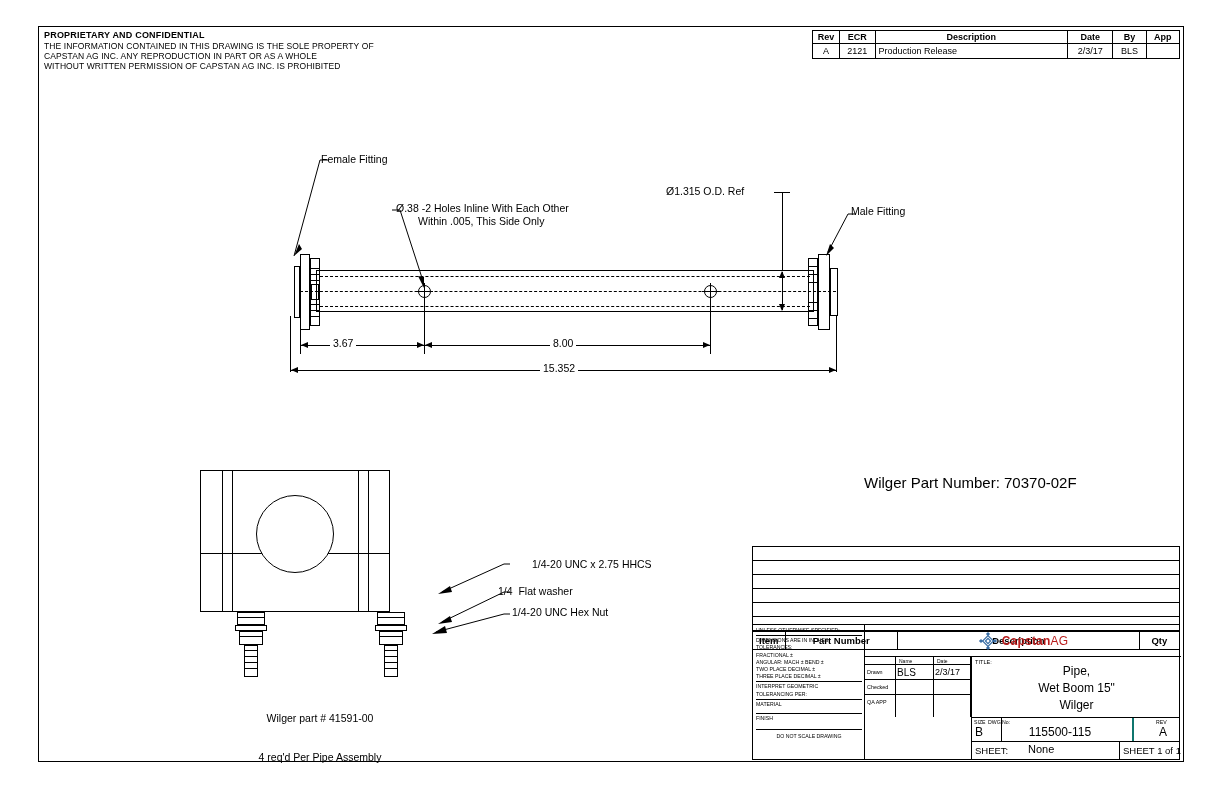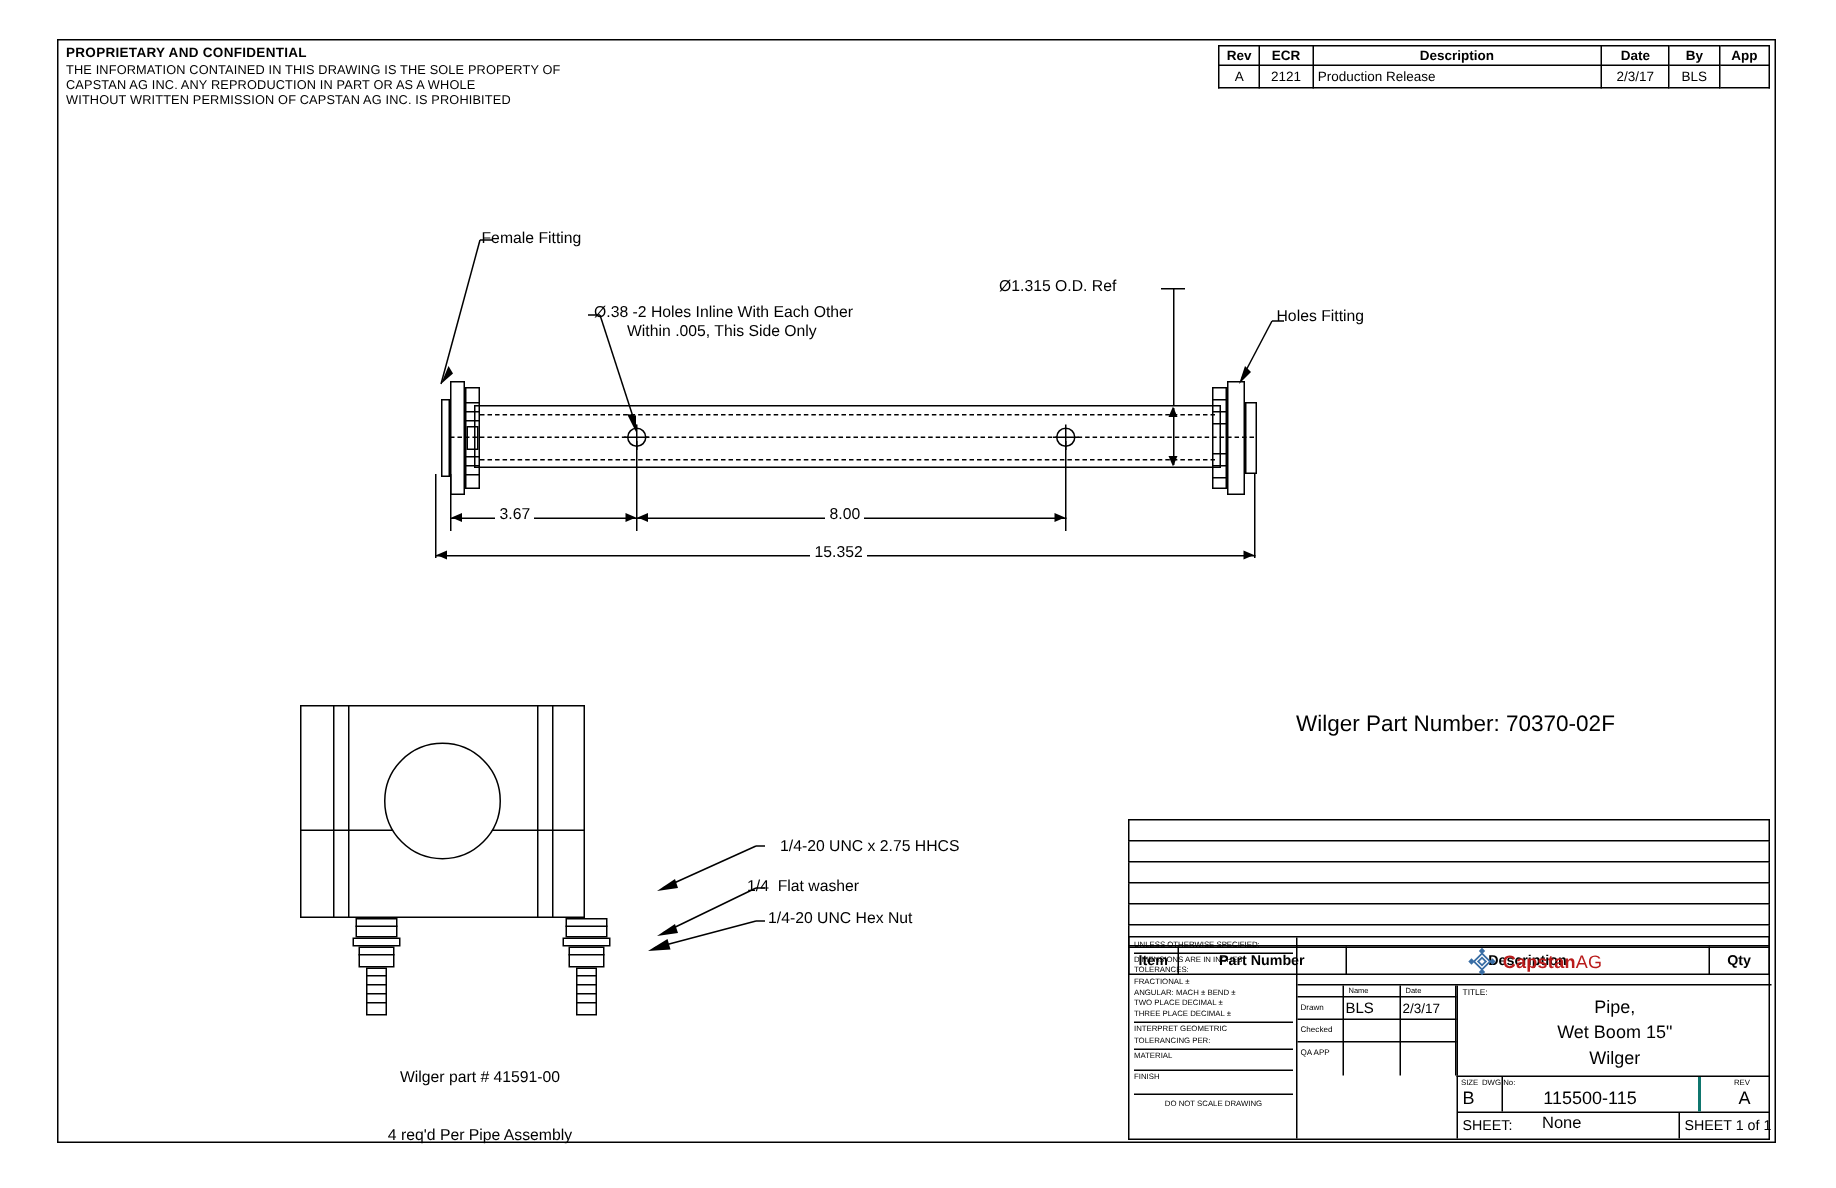--- a/index.html
+++ b/index.html
@@ -452,21 +452,21 @@
     <div class="ln vln abs" style="left:782px; top:240px; height:38px;"></div>
     <div class="arrow-u abs" style="left:779px; top:239px;"></div>
     <div class="arrow-d abs" style="left:779px; top:272px;"></div>
     <div class="ln hln abs" style="left:774px; top:160px; width:16px;"></div>
 
     <svg class="abs" style="left:816px; top:176px; width:40px; height:54px;" viewBox="0 0 40 54">
       <polyline points="32,6 12,44" fill="none" stroke="#000" stroke-width="1"></polyline>
       <polygon points="10,48 14,36 18,40" fill="#000"></polygon>
       <line x1="32" y1="6" x2="40" y2="6" stroke="#000" stroke-width="1"></line>
     </svg>
-    <div class="abs lbl" style="left:851px; top:173px;">Holes Fitting</div>
+    <div class="abs lbl" style="left:851px; top:173px;">Male Fitting</div>
 
     <div class="ln vln abs" style="left:300px; top:284px; height:38px;"></div>
     <div class="ln vln abs" style="left:424px; top:262px; height:60px;"></div>
     <div class="ln hln abs" style="left:300px; top:313px; width:125px;"></div>
     <div class="arrow-l abs" style="left:301px; top:310px;"></div>
     <div class="arrow-r abs" style="left:417px; top:310px;"></div>
     <div class="abs dimtxt" style="left:330px; top:305px; background:#fff; padding:0 3px;">3.67</div>
 
     <div class="ln vln abs" style="left:710px; top:262px; height:60px;"></div>
     <div class="ln hln abs" style="left:424px; top:313px; width:287px;"></div>
@@ -519,21 +519,21 @@
       <div class="ln hln abs" style="left:11px; top:44px; width:14px;"></div>
       <div class="ln hln abs" style="left:11px; top:50px; width:14px;"></div>
       <div class="ln hln abs" style="left:11px; top:56px; width:14px;"></div>
     </div>
 
     <svg class="abs" style="left:400px; top:122px; width:110px; height:54px;" viewBox="0 0 110 54">
       <polyline points="104,12 42,40" fill="none" stroke="#000" stroke-width="1"></polyline>
       <polygon points="38,42 50,34 52,40" fill="#000"></polygon>
       <line x1="104" y1="12" x2="110" y2="12" stroke="#000" stroke-width="1"></line>
     </svg>
-    <div class="abs lbl" style="left:520px; top:128px;">1/4-20 UNC x 2.75 HHCS</div>
+    <div class="abs lbl" style="left:532px; top:128px;">1/4-20 UNC x 2.75 HHCS</div>
 
     <svg class="abs" style="left:400px; top:150px; width:110px; height:52px;" viewBox="0 0 110 52">
       <polyline points="104,12 42,42" fill="none" stroke="#000" stroke-width="1"></polyline>
       <polygon points="38,44 50,36 52,42" fill="#000"></polygon>
       <line x1="104" y1="12" x2="110" y2="12" stroke="#000" stroke-width="1"></line>
     </svg>
     <div class="abs lbl" style="left:498px; top:155px;">1/4  Flat washer</div>
 
     <svg class="abs" style="left:398px; top:170px; width:112px; height:44px;" viewBox="0 0 112 44">
       <polyline points="106,14 38,32" fill="none" stroke="#000" stroke-width="1"></polyline>

